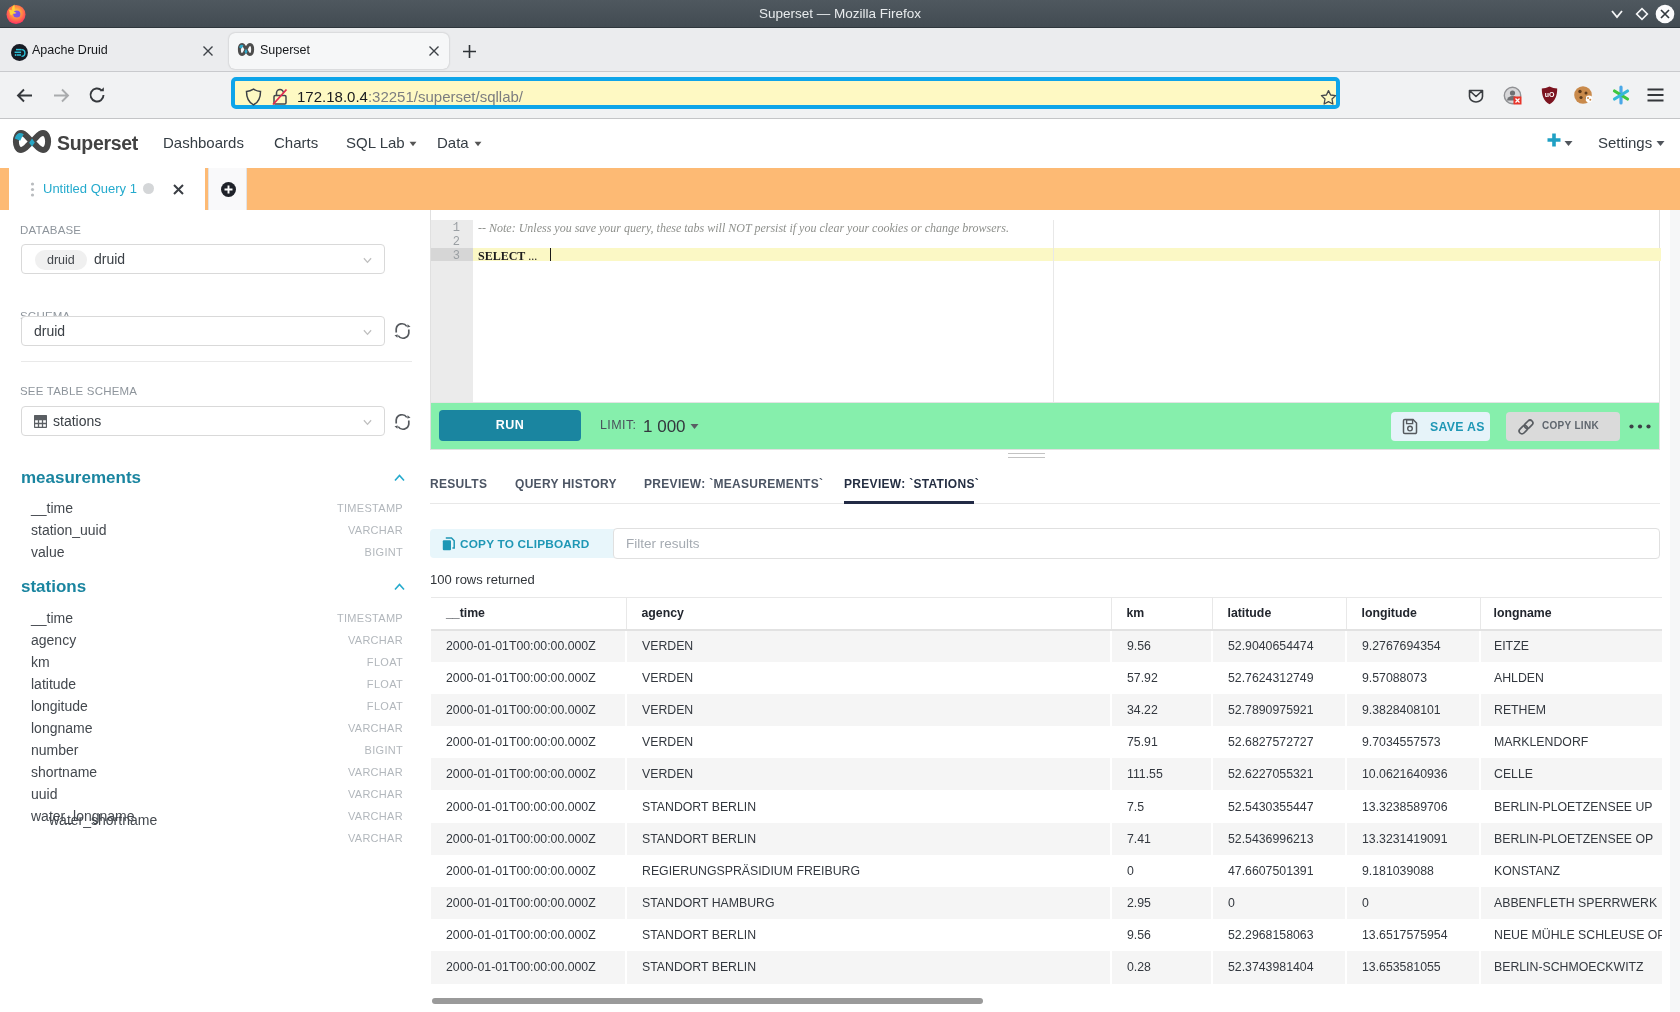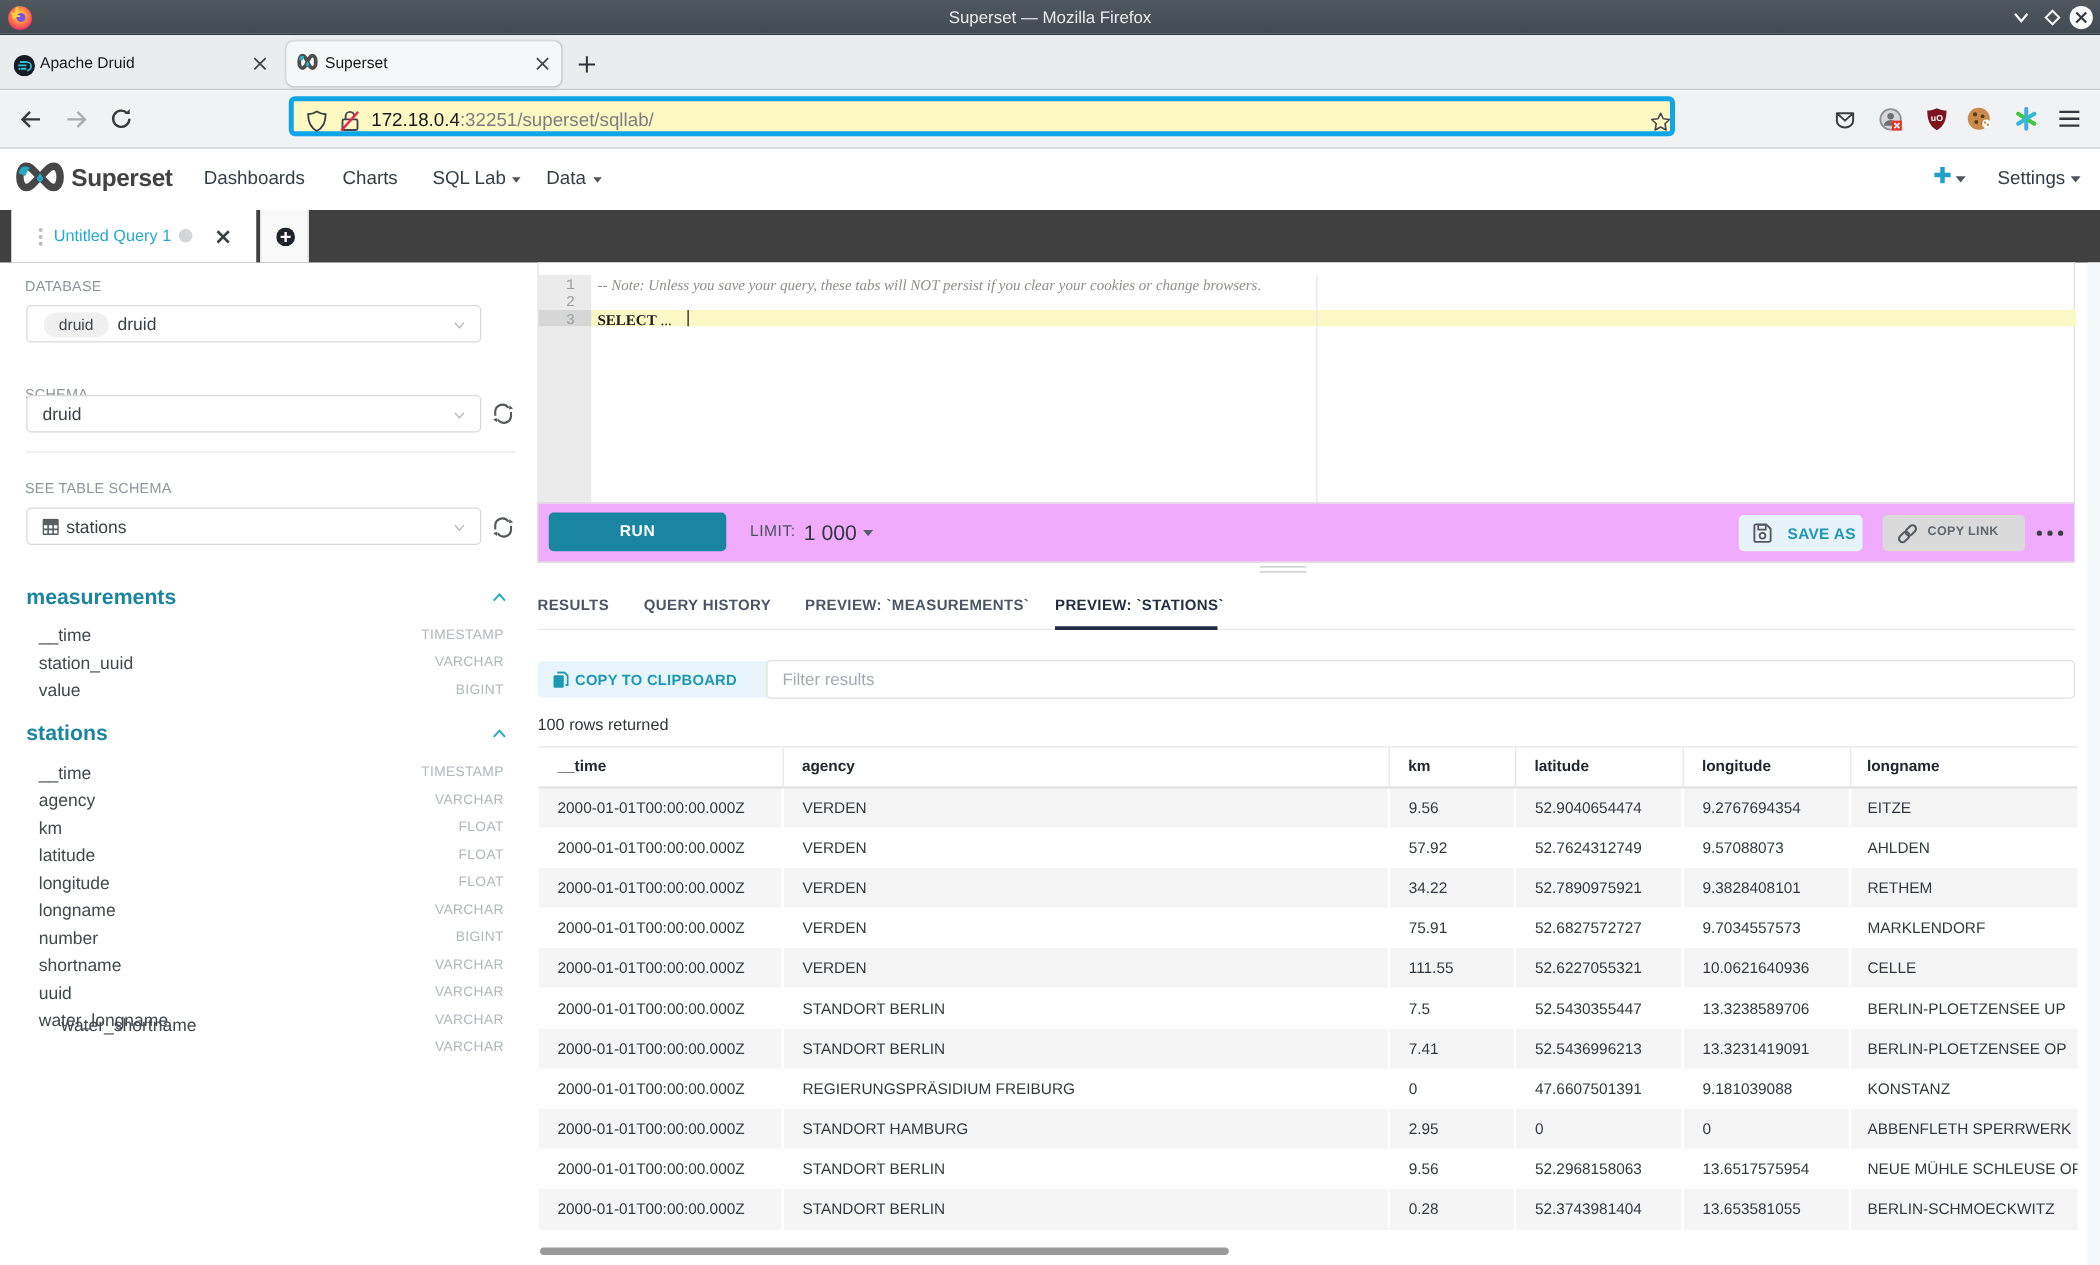--- a/index.html
+++ b/index.html
@@ -13,41 +13,41 @@
 #tabstrip { left:0; top:28px; width:1680px; height:43.5px; background:#ebecee; border-bottom:1px solid #c9cacd; }
 .fxtab-active { position:absolute; left:229px; top:5px; width:220px; height:36px; background:#f6f7f8; border-radius:6px; box-shadow:0 0 2px rgba(0,0,0,.25); }
 .fxtab-label { position:absolute; font-size:12.5px; color:#16181b; }
 #navbar { left:0; top:71.5px; width:1680px; height:47.5px; background:#f1f2f3; border-bottom:1px solid #c4c5c7; }
 #urlbox { position:absolute; left:231px; top:5.5px; width:1109px; height:32px; background:#fef9c3; border:4px solid #0ea5e9; border-radius:5px; }
 #urltext { position:absolute; left:62px; top:7px; font-size:15px; color:#191a1e; white-space:nowrap; }
 #urltext span { color:#7c7d80; }
 
 #appheader { left:0; top:119px; width:1680px; height:49px; background:#fff; }
 .navlink { position:absolute; top:14.5px; font-size:15px; color:#353d44; }
-#querystrip { left:0; top:168px; width:1680px; height:42px; background:#404040; }
+#querystrip { left:0; top:168px; width:1680px; height:42px; background:#fdba74; }
 #qtab { position:absolute; left:9px; top:0; width:196px; height:42px; background:#fff; }
 #qplus { position:absolute; left:208px; top:0; width:39px; height:42px; background:#f9f9fa; border-left:1px solid #e3e3e5; border-right:1px solid #e3e3e5; }
 
 .sidelabel { position:absolute; font-size:11.5px; color:#8e959c; letter-spacing:.2px; }
 .selectbox { position:absolute; left:21px; width:364px; height:30px; background:#fff; border:1px solid #d9d9d9; border-radius:4px; }
 .selectbox .val { position:absolute; left:12px; top:6px; font-size:14px; color:#3b4046; }
 .chev { position:absolute; right:12px; top:11px; width:9px; height:9px; }
 .pill { position:absolute; left:13px; top:4.5px; height:20px; background:#f0f0f0; border-radius:10px; font-size:12.5px; color:#43474c; padding:0 12px; line-height:20px; }
 .schemahead { position:absolute; left:21px; font-size:17px; font-weight:bold; color:#1a85a0; }
 .colname { position:absolute; left:31px; font-size:14px; color:#43484e; }
 .coltype { position:absolute; right:1277px; font-size:11px; color:#b2b7bc; letter-spacing:.3px; }
 
 #editorwrap { left:430px; top:210px; width:1230px; height:239px; background:#fff; border-left:1px solid #e0e0e0; border-right:1px solid #e0e0e0; }
 #gutter { position:absolute; left:0; top:10px; width:42px; height:229px; background:#ebebeb; }
 .lnum { position:absolute; width:29px; text-align:right; font-family:"Liberation Mono",monospace; font-size:12px; color:#9a9fa3; }
 .codeline { position:absolute; left:47px; font-family:Liberation Serif, serif; font-size:12px; white-space:pre; }
 #yellowline { position:absolute; left:42px; top:37.6px; width:1188px; height:13.8px; background:#fbf8c5; }
 #ruler { position:absolute; left:622px; top:10px; width:1px; height:229px; background:#e8e8e8; }
 
-#toolbar { left:430px; top:402px; width:1230px; height:47.5px; background:#f0abfc; border:1px solid #e0e0e0; border-top:1px solid #e4e4e4; }
+#toolbar { left:430px; top:402px; width:1230px; height:47.5px; background:#86efac; border:1px solid #e0e0e0; border-top:1px solid #e4e4e4; }
 #runbtn { position:absolute; left:8px; top:7px; width:142px; height:31px; background:#1a85a0; border-radius:4px; color:#fff; font-size:12.5px; font-weight:bold; text-align:center; line-height:31px; letter-spacing:.5px; }
 
 .rtab { position:absolute; top:477px; font-size:12px; font-weight:bold; letter-spacing:.3px; color:#4c5564; }
 #tabsep { left:430px; top:502.5px; width:1230px; height:1px; background:#e8e8e8; }
 #underline { left:844px; top:501px; width:130px; height:2.5px; background:#222a45; }
 #copybtn { left:430px; top:529px; width:192px; height:29px; background:#e8f6fb; border-radius:4px; }
 #filterinput { left:613px; top:528px; width:1047px; height:31px; background:#fff; border:1px solid #e0e0e0; border-radius:4px; }
 #rowsret { left:430px; top:572px; font-size:13px; color:#31353a; }
 
 #rtable { left:431px; top:597px; width:1230px; }

